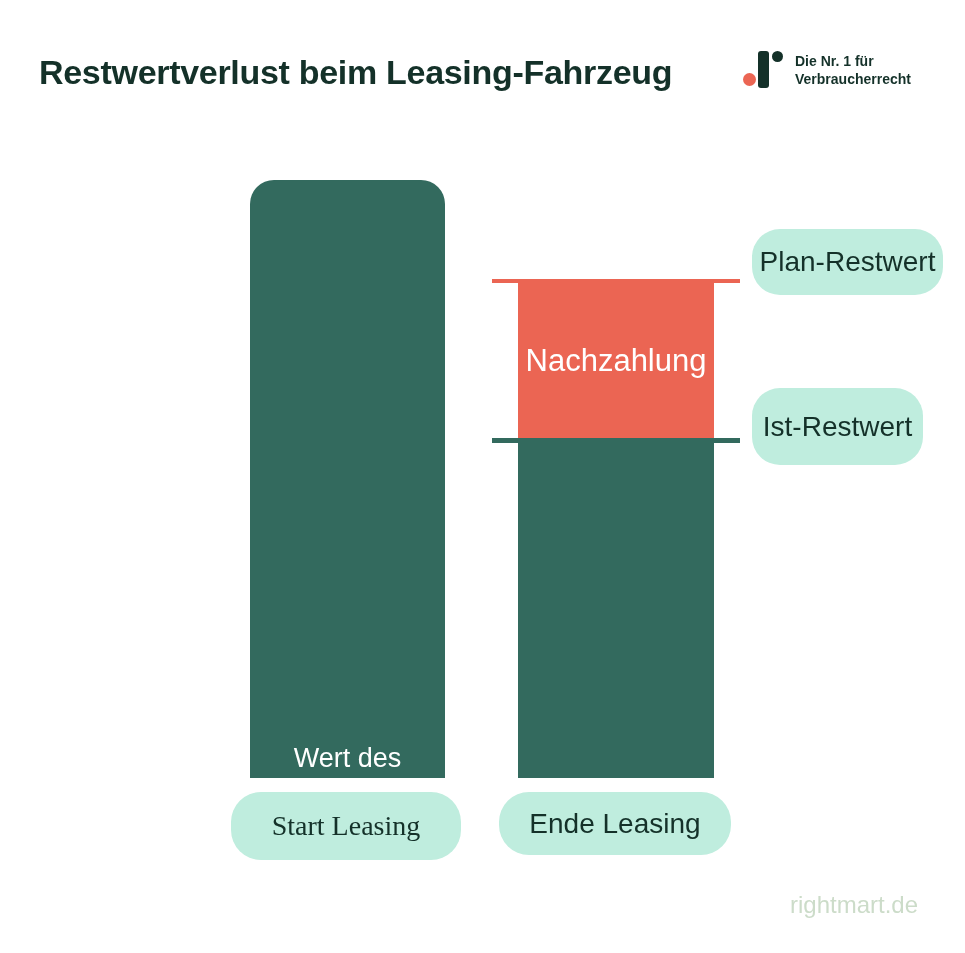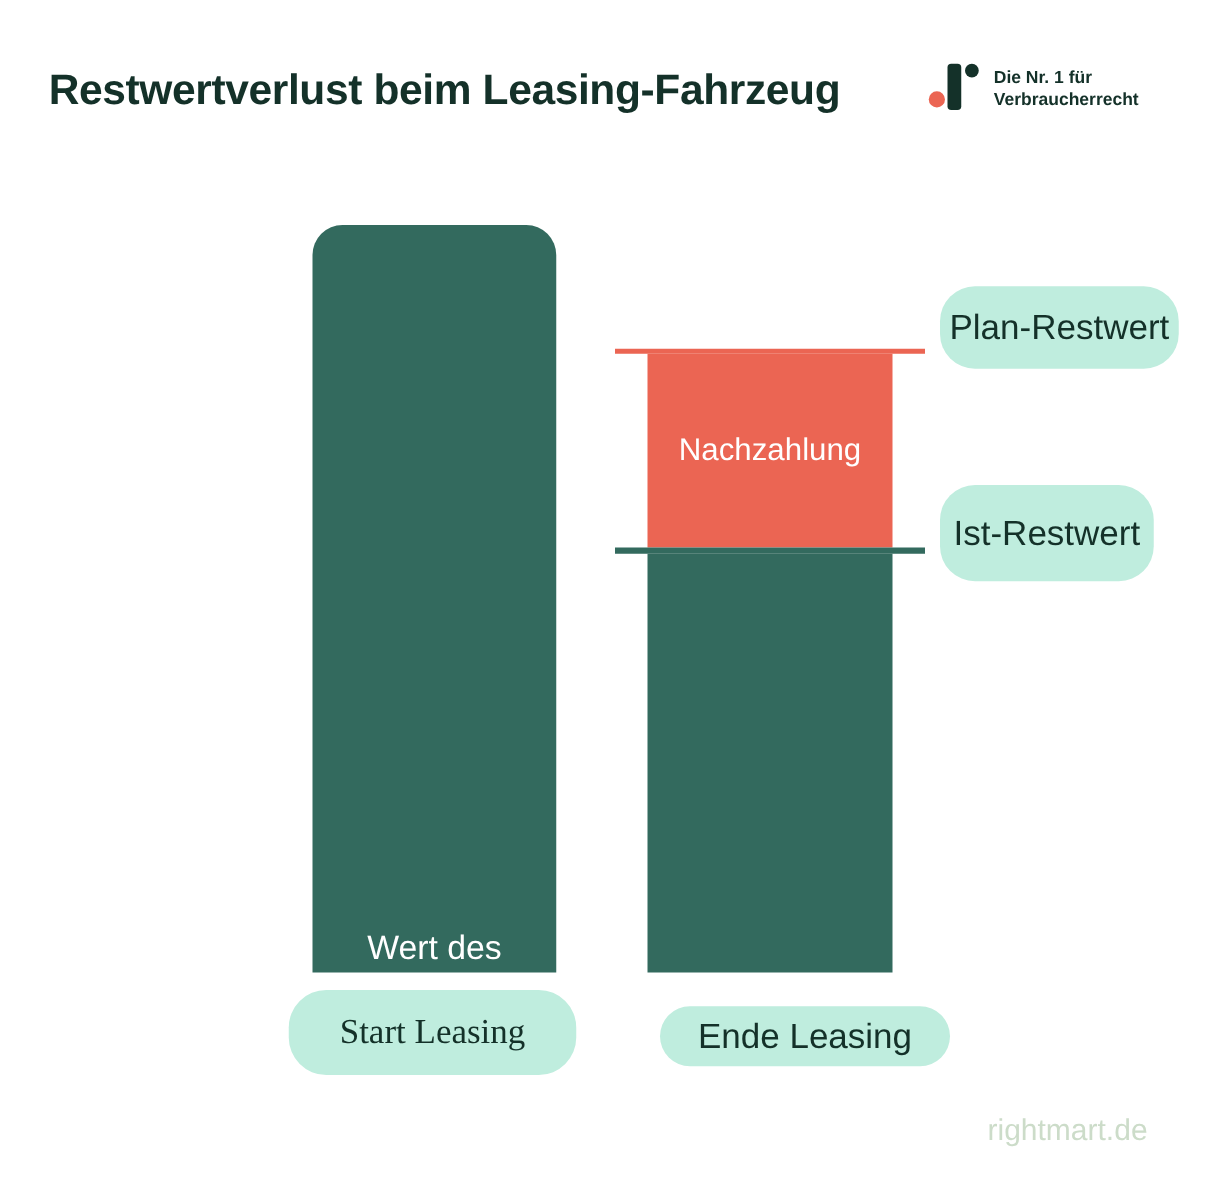--- a/index.html
+++ b/index.html
@@ -67,21 +67,21 @@
   .plan-line {
     position: absolute; left: 492px; top: 279px;
     width: 248px; height: 4px;
     background: var(--coral, #EB6553);
   }
   .nachzahlung {
     position: absolute; left: 518px; top: 283px;
     width: 196px; height: 155px;
     background: var(--coral, #EB6553);
     display: flex; align-items: center; justify-content: center;
-    color: #ffffff; font-size: 25px; font-weight: 400;
+    color: #ffffff; font-size: 31px; font-weight: 400;
   }
   .ist-line {
     position: absolute; left: 492px; top: 438px;
     width: 248px; height: 5px;
     background: var(--teal, #336A5E);
   }
   .bar-right-lower {
     position: absolute; left: 518px; top: 443px;
     width: 196px; height: 335px;
     background: var(--teal, #336A5E);
@@ -91,21 +91,21 @@
   .pill {
     position: absolute;
     background: var(--mint, #BFEDDE);
     display: flex; align-items: center; justify-content: center;
     color: var(--ink, #143129);
     font-size: 28px; font-weight: 400;
   }
   .pill-plan  { left: 752px; top: 229px; width: 191px; height: 66px; border-radius: 28px; }
   .pill-ist   { left: 752px; top: 388px; width: 171px; height: 77px; border-radius: 28px; }
   .pill-start { left: 231px; top: 792px; width: 230px; height: 68px; border-radius: 30px; font-family: Liberation Serif, serif; }
-  .pill-ende  { left: 528px; top: 792px; width: 232px; height: 48px; border-radius: 30px; margin-top: 13px; }
+  .pill-ende  { left: 499px; top: 792px; width: 232px; height: 63px; border-radius: 30px; }
 
   .footer-url {
     position: absolute; left: 790px; top: 891px;
     font-size: 24px; line-height: 28px;
     color: var(--footer-text, #CCDCC9);
   }
 </style>
 </head>
 <body>
 

